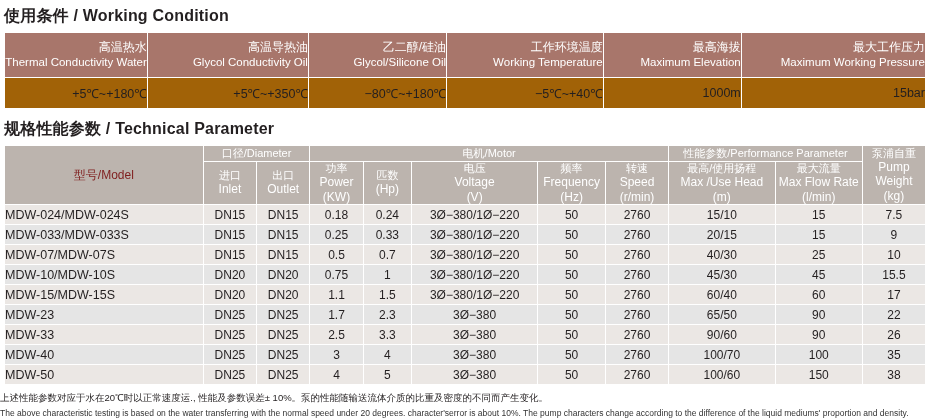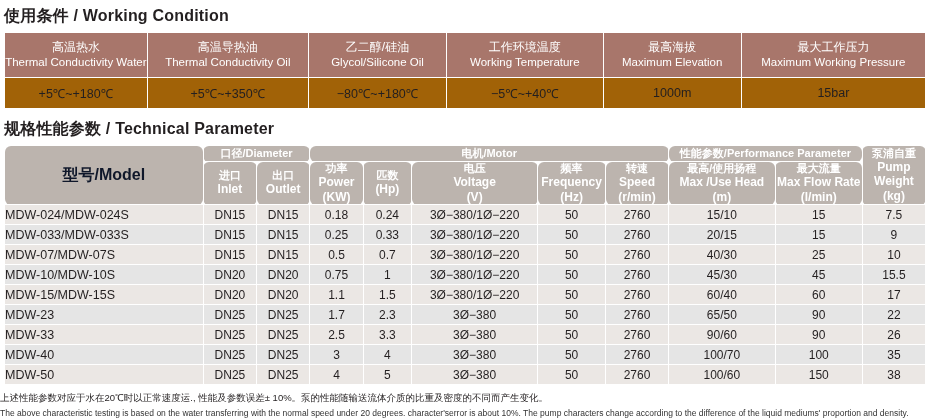--- a/index.html
+++ b/index.html
@@ -30,21 +30,21 @@
   }
   table {
     border-collapse: collapse;
     width: 922px;
     margin-left: 4px;
     table-layout: fixed;
   }
   
   .wc-table td, .wc-table th {
     border: 1px solid #ffffff;
-    text-align: center;
+    text-align: right;
     vertical-align: middle;
     padding: 0;
   }
   .wc-head th {
     background: #a8766b;
     color: #ffffff;
     font-weight: normal;
     height: 44px;
     line-height: 1.25;
     font-size: 11.5px;
@@ -69,29 +69,28 @@
   }
   .tp-table th, .tp-table td {
     border: 1px solid #ffffff;
     text-align: center;
     vertical-align: middle;
     padding: 0;
   }
   .tp-table thead th {
     background: #bcb4ae;
     color: #ffffff;
-    font-weight: bold;
+    font-weight: normal;
     font-size: 11px;
     line-height: 1.2;
-    border-radius: 6px;
   }
   .tp-table thead th.model-cell {
     background: #bcb4ae;
-    font-size: 16px;
-    color: #0f172a;
+    font-size: 12px;
+    color: #7f1d1d;
   }
   .tp-table thead th .sub {
     display: block;
     font-size: 12px;
   }
   .tp-table tbody td {
     background: #ebe7e4;
     height: 19px;
     font-size: 12px;
     color: #231f20;
@@ -137,21 +136,21 @@
         <col style="width:20%">
     </colgroup>
     <thead>
       <tr class="wc-head">
         <th>
           <span class="cn">高温热水</span>
           <span class="en">Thermal Conductivity Water</span>
         </th>
         <th>
           <span class="cn">高温导热油</span>
-          <span class="en">Thermal Conductivity Oil</span>
+          <span class="en">Glycol Conductivity Oil</span>
         </th>
         <th>
           <span class="cn">乙二醇/硅油</span>
           <span class="en">Glycol/Silicone Oil</span>
         </th>
         <th>
           <span class="cn">工作环境温度</span>
           <span class="en">Working Temperature</span>
         </th>
         <th>

